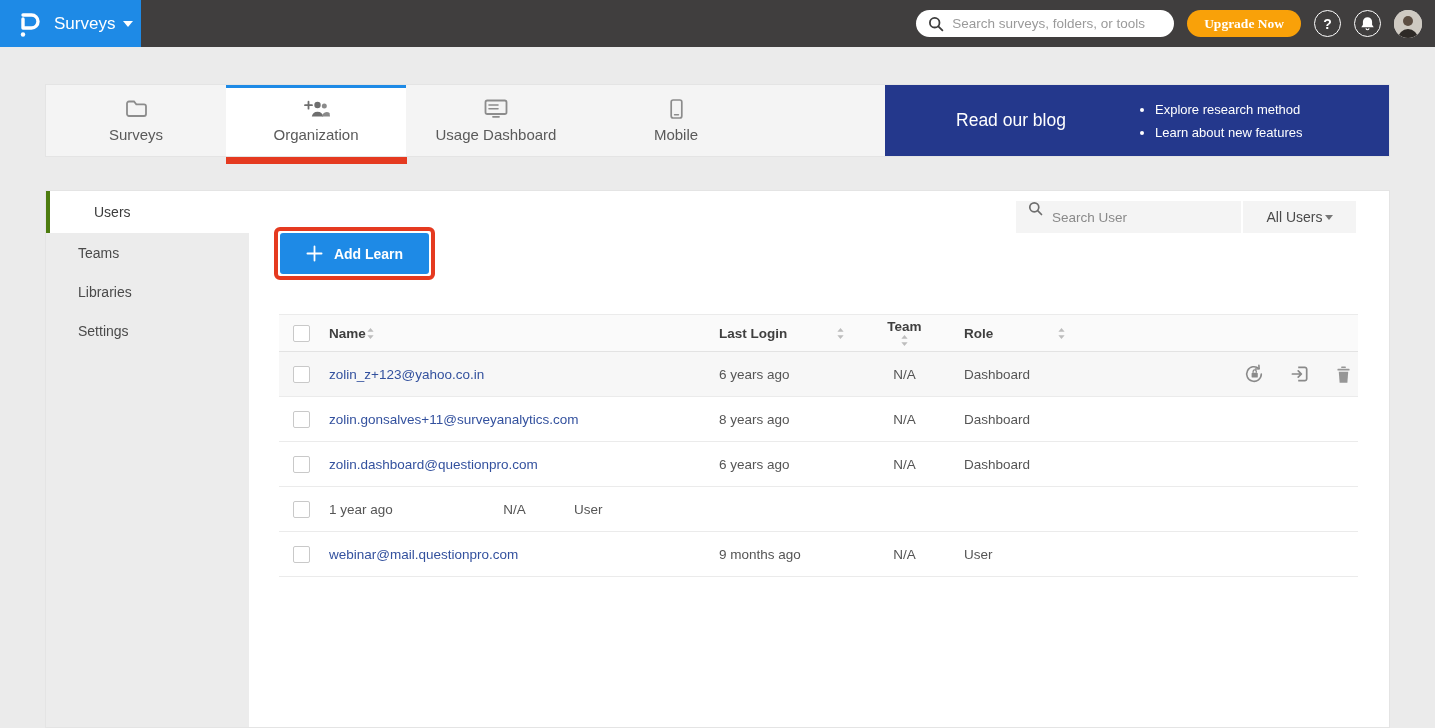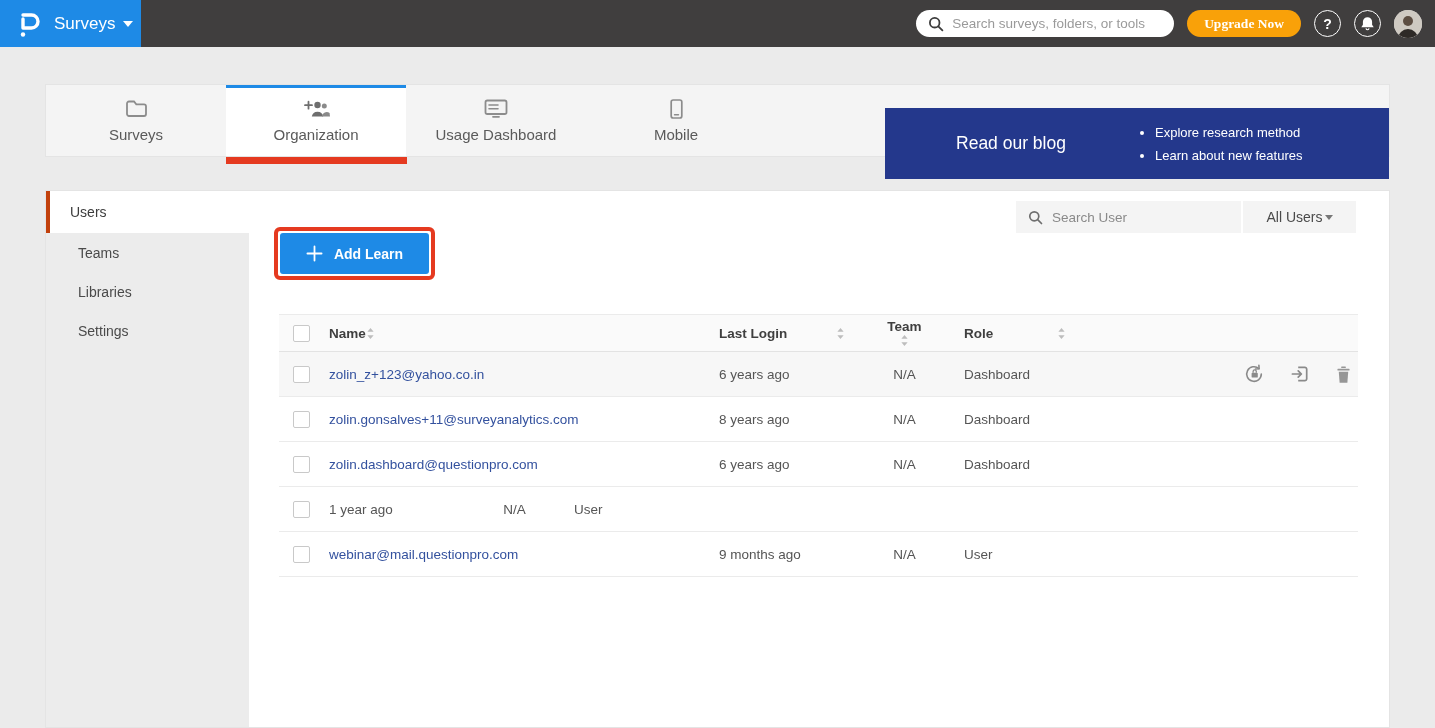--- a/index.html
+++ b/index.html
@@ -22,32 +22,32 @@
   .topbar-search input::placeholder{color:#9a9a9a;}
   .upgrade-btn{height:27px;padding:0 17px;background:#f9a109;color:#fff;font-weight:bold;font-size:13.5px;border-radius:14px;border:none;display:flex;align-items:center;cursor:pointer;font-family:Liberation Serif, serif;}
   .circle-btn{width:27px;height:27px;border:1.6px solid #fff;border-radius:50%;color:#fff;display:flex;align-items:center;justify-content:center;font-weight:bold;font-size:14px;cursor:pointer;background:transparent;}
   .avatar{width:28px;height:28px;border-radius:50%;overflow:hidden;cursor:pointer;background:#d6d6d6;display:flex;align-items:flex-end;justify-content:center;}
   
   .tabcard{position:absolute;left:45px;top:84px;width:1345px;height:73px;background:#f4f4f4;border:1px solid #e4e4e4;display:flex;z-index:5;}
   .tab{width:180px;height:100%;display:flex;flex-direction:column;align-items:center;justify-content:center;gap:7px;color:#5a5a5a;font-size:15px;cursor:pointer;}
   .tab .ticon{height:20px;display:flex;align-items:center;}
   .tab.active{background:#fff;border-top:3px solid #1e8ae6;padding-bottom:3px;}
   .red-underline{position:absolute;left:226px;top:157px;width:181px;height:7px;background:#e53a20;z-index:6;}
-  .blog-panel{margin-left:auto;width:504px;height:100%;background:#24388c;display:flex;align-items:center;color:#fff;cursor:pointer;margin-top:23px;}
+  .blog-panel{margin-left:auto;width:504px;height:100%;background:#24388c;display:flex;align-items:center;color:#fff;cursor:pointer;}
   .blog-title{flex:0 0 50%;text-align:center;font-size:17.5px;}
   .blog-bullets{list-style:disc;padding-left:18px;font-size:13px;line-height:23px;}
   
   .content{position:absolute;left:45px;top:190px;width:1345px;height:538px;background:#fff;border:1px solid #e4e4e4;}
   .sidebar{position:absolute;left:0;top:0;width:203px;height:100%;background:#ececec;}
   .side-item{height:39px;display:flex;align-items:center;padding-left:32px;font-size:14px;color:#4a4a4a;cursor:pointer;background:#ececec;}
-  .side-item.active{background:#fff;border-left:4px solid #c2410c;padding-left:20px;height:42px;color:#3c3c3c;}
+  .side-item.active{background:#fff;border-left:4px solid #4d7c0f;padding-left:44px;height:42px;color:#3c3c3c;}
   .main{position:absolute;left:203px;top:0;right:0;height:100%;}
   
   .search-user-bar{position:absolute;right:33px;top:10px;width:340px;height:32px;display:flex;}
-  .su-field{flex:1;background:#f4f4f4;display:flex;align-items:center;padding:0 12px;gap:9px;}
+  .su-field{flex:1;background:#f4f4f4;display:flex;padding:0 12px;gap:9px;}
   .su-field input{border:none;outline:none;flex:1;font-size:13.5px;color:#555;background:transparent;font-family:"Liberation Sans",sans-serif;}
   .su-field input::placeholder{color:#8a8a8a;}
   .su-dropdown{width:131px;background:#f4f4f4;margin-left:2px;display:flex;align-items:center;justify-content:center;gap:2px;font-size:14px;color:#4a4a4a;cursor:pointer;}
   .su-dropdown .caret{width:0;height:0;border-left:4.5px solid transparent;border-right:4.5px solid transparent;border-top:5.5px solid #777;}
   
   .add-user-wrap{position:absolute;left:25px;top:36px;border:4px solid #e53a20;border-radius:6px;padding:2px;background:transparent;}
   .add-user-btn{width:149px;height:41px;background:#1e8ae6;border-radius:3px;color:#fff;display:flex;align-items:center;justify-content:center;gap:11px;font-size:14px;font-weight:bold;border:none;cursor:pointer;font-family:"Liberation Sans",sans-serif;}
   
   .utable{position:absolute;left:30px;top:123px;width:1079px;}
   .thead{height:38px;background:#fafafa;border-top:1px solid #ebebeb;border-bottom:1px solid #e3e3e3;display:flex;align-items:center;font-weight:bold;font-size:13.5px;color:#3f3f3f;}

